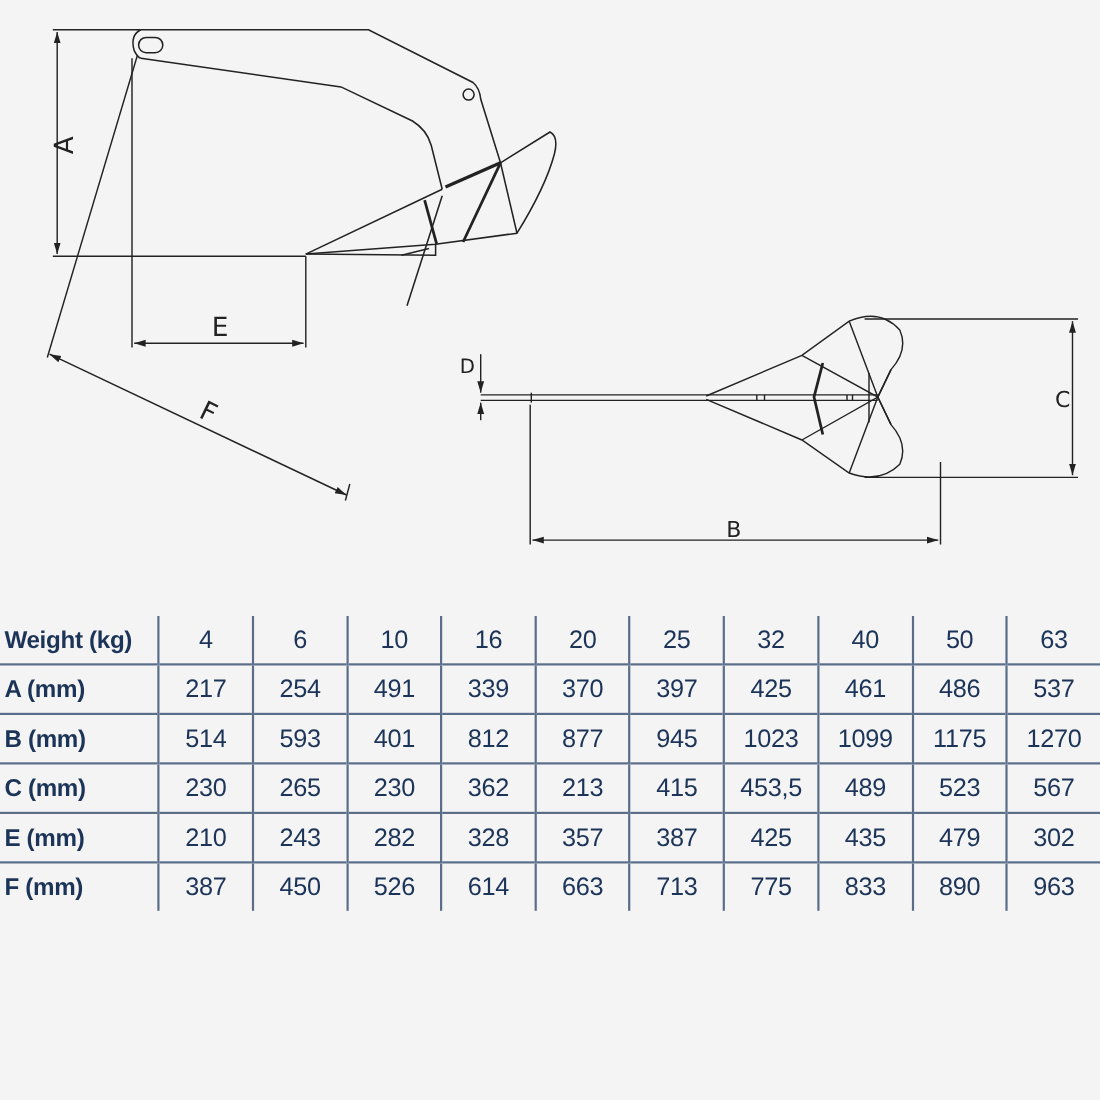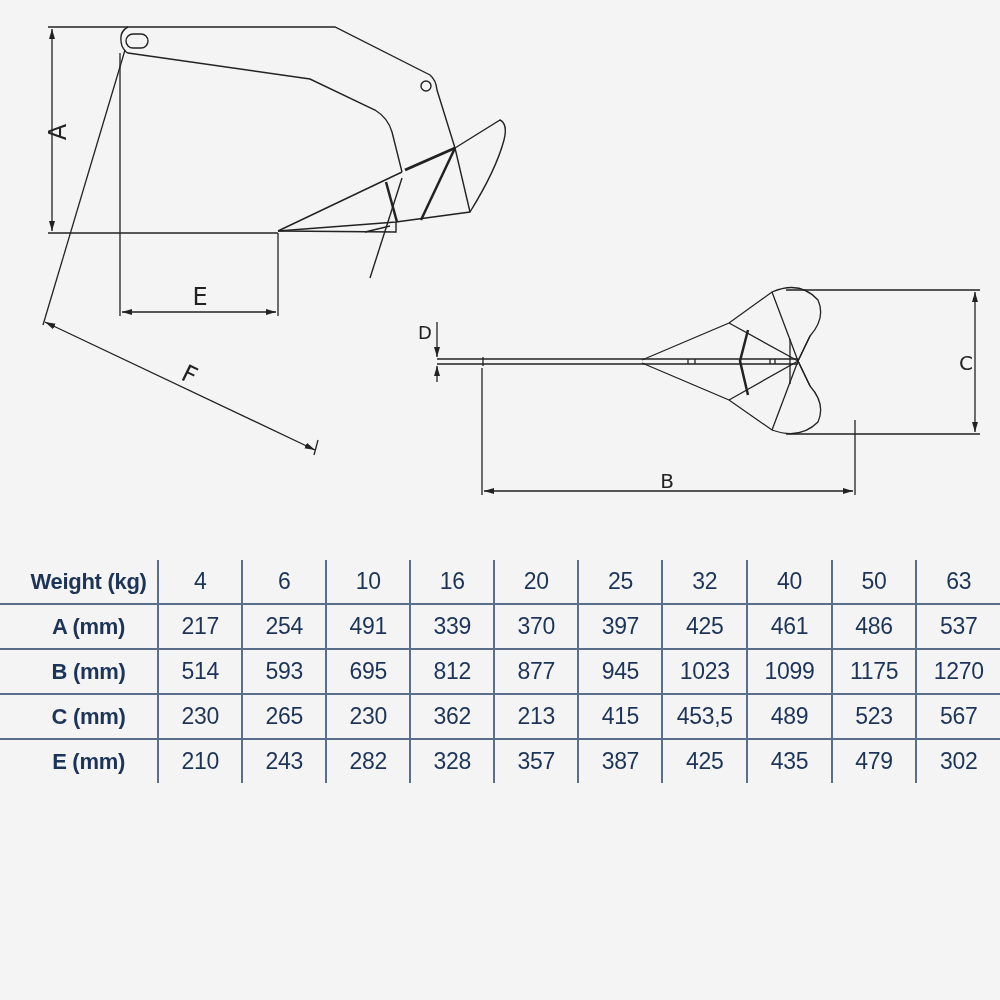--- a/index.html
+++ b/index.html
@@ -16,21 +16,21 @@
       color: #1c3458;
     }
     #spec-table td {
       height: 43px; padding: 0; text-align: center;
       font-size: 23px; letter-spacing: -0.3px;
       border-left: 2px solid #5a6e8a;
       border-top: 2px solid #5a6e8a;
     }
     #spec-table tr:first-child td { border-top: none; }
     #spec-table td.rowhead {
-      text-align: center; padding-left: 20px; font-weight: bold;
+      text-align: left; padding-left: 4px; font-weight: bold;
       font-size: 22px; border-left: none; width: 140px;
     }
     #spec-table td.val { width: 84px; }
   </style>
 </head>
 <body>
 
 <svg id="drawing" viewBox="0 0 1000 520" xmlns="http://www.w3.org/2000/svg">
   <defs>
     <marker id="arr" viewBox="0 0 10 10" refX="10" refY="5" markerWidth="8" markerHeight="8" orient="auto-start-reverse">
@@ -142,21 +142,21 @@
       <td class="val">397</td>
       <td class="val">425</td>
       <td class="val">461</td>
       <td class="val">486</td>
       <td class="val">537</td>
     </tr>
     <tr>
       <td class="rowhead">B (mm)</td>
       <td class="val">514</td>
       <td class="val">593</td>
-      <td class="val">695</td>
+      <td class="val">401</td>
       <td class="val">812</td>
       <td class="val">877</td>
       <td class="val">945</td>
       <td class="val">1023</td>
       <td class="val">1099</td>
       <td class="val">1175</td>
       <td class="val">1270</td>
     </tr>
     <tr>
       <td class="rowhead">C (mm)</td>
@@ -177,14 +177,27 @@
       <td class="val">243</td>
       <td class="val">282</td>
       <td class="val">328</td>
       <td class="val">357</td>
       <td class="val">387</td>
       <td class="val">425</td>
       <td class="val">435</td>
       <td class="val">479</td>
       <td class="val">302</td>
     </tr>
+    <tr>
+      <td class="rowhead">F (mm)</td>
+      <td class="val">387</td>
+      <td class="val">450</td>
+      <td class="val">526</td>
+      <td class="val">614</td>
+      <td class="val">663</td>
+      <td class="val">713</td>
+      <td class="val">775</td>
+      <td class="val">833</td>
+      <td class="val">890</td>
+      <td class="val">963</td>
+    </tr>
   </tbody>
 </table>
 
 </body></html>

